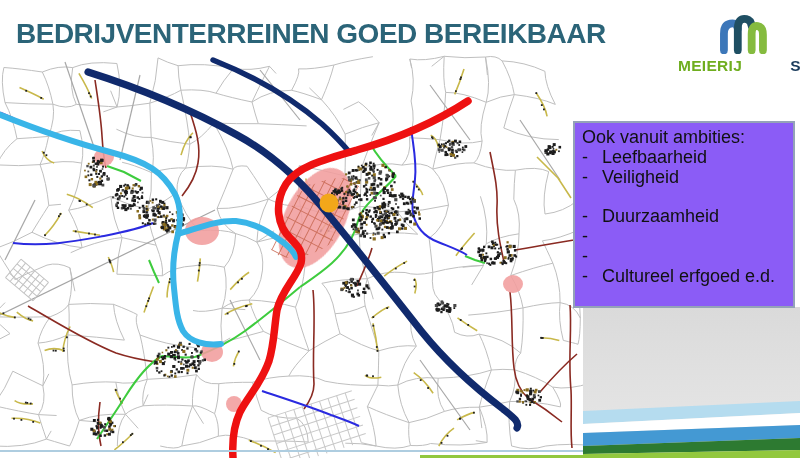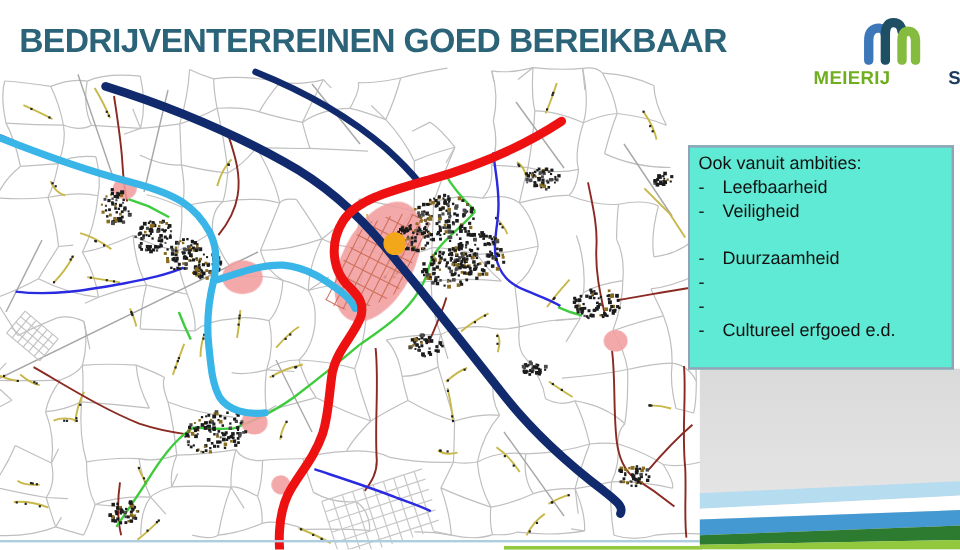--- a/index.html
+++ b/index.html
@@ -11,22 +11,22 @@
   .logo{position:absolute;left:678px;top:12px;width:130px;text-align:center;}
   .logo-m{display:block;margin:0 auto;width:52px;height:42px;}
   .logo-m path{fill:none;stroke-width:9;stroke-linecap:round;}
   .lm-blue{stroke:var(--logo_blue,#3c77b9);}
   .lm-teal{stroke:var(--logo_teal,#1f4f63);}
   .lm-green{stroke:var(--logo_green,#85bb3f);}
   .wordmark{font-size:15.5px;font-weight:700;letter-spacing:0.3px;margin-top:3px;white-space:nowrap;}
   .wm-green{color:var(--brand_green,#6fae1f);}
   .wm-dark{color:var(--brand_dark,#1b3c5c);padding-left:48px;}
   .ambox{position:absolute;left:573px;top:121px;width:222px;height:187px;box-sizing:border-box;
-         background:#5eead4;border:2px solid #94a2b8;padding:4px 4px 0 7px;
-         font-size:15px;line-height:20px;color:#111;}
+         background:#8b5cf6;border:2px solid #94a2b8;padding:4px 4px 0 7px;
+         font-size:18px;line-height:20px;color:#111;}
   .amhead{white-space:nowrap;}
   .amitem{display:flex;}
   .amitem .dash{width:20px;flex:0 0 20px;}
   .amblank{height:19px;}
   .map-edge{position:absolute;left:0;top:450px;width:585px;height:2px;background:#aecde0;}
   .green-line{position:absolute;left:420px;top:455px;width:165px;height:3px;
               background:var(--stripe_lightgreen,#92c83e);}
   #panel{position:absolute;left:583px;top:307px;width:217px;height:151px;}
 </style>
 </head>

